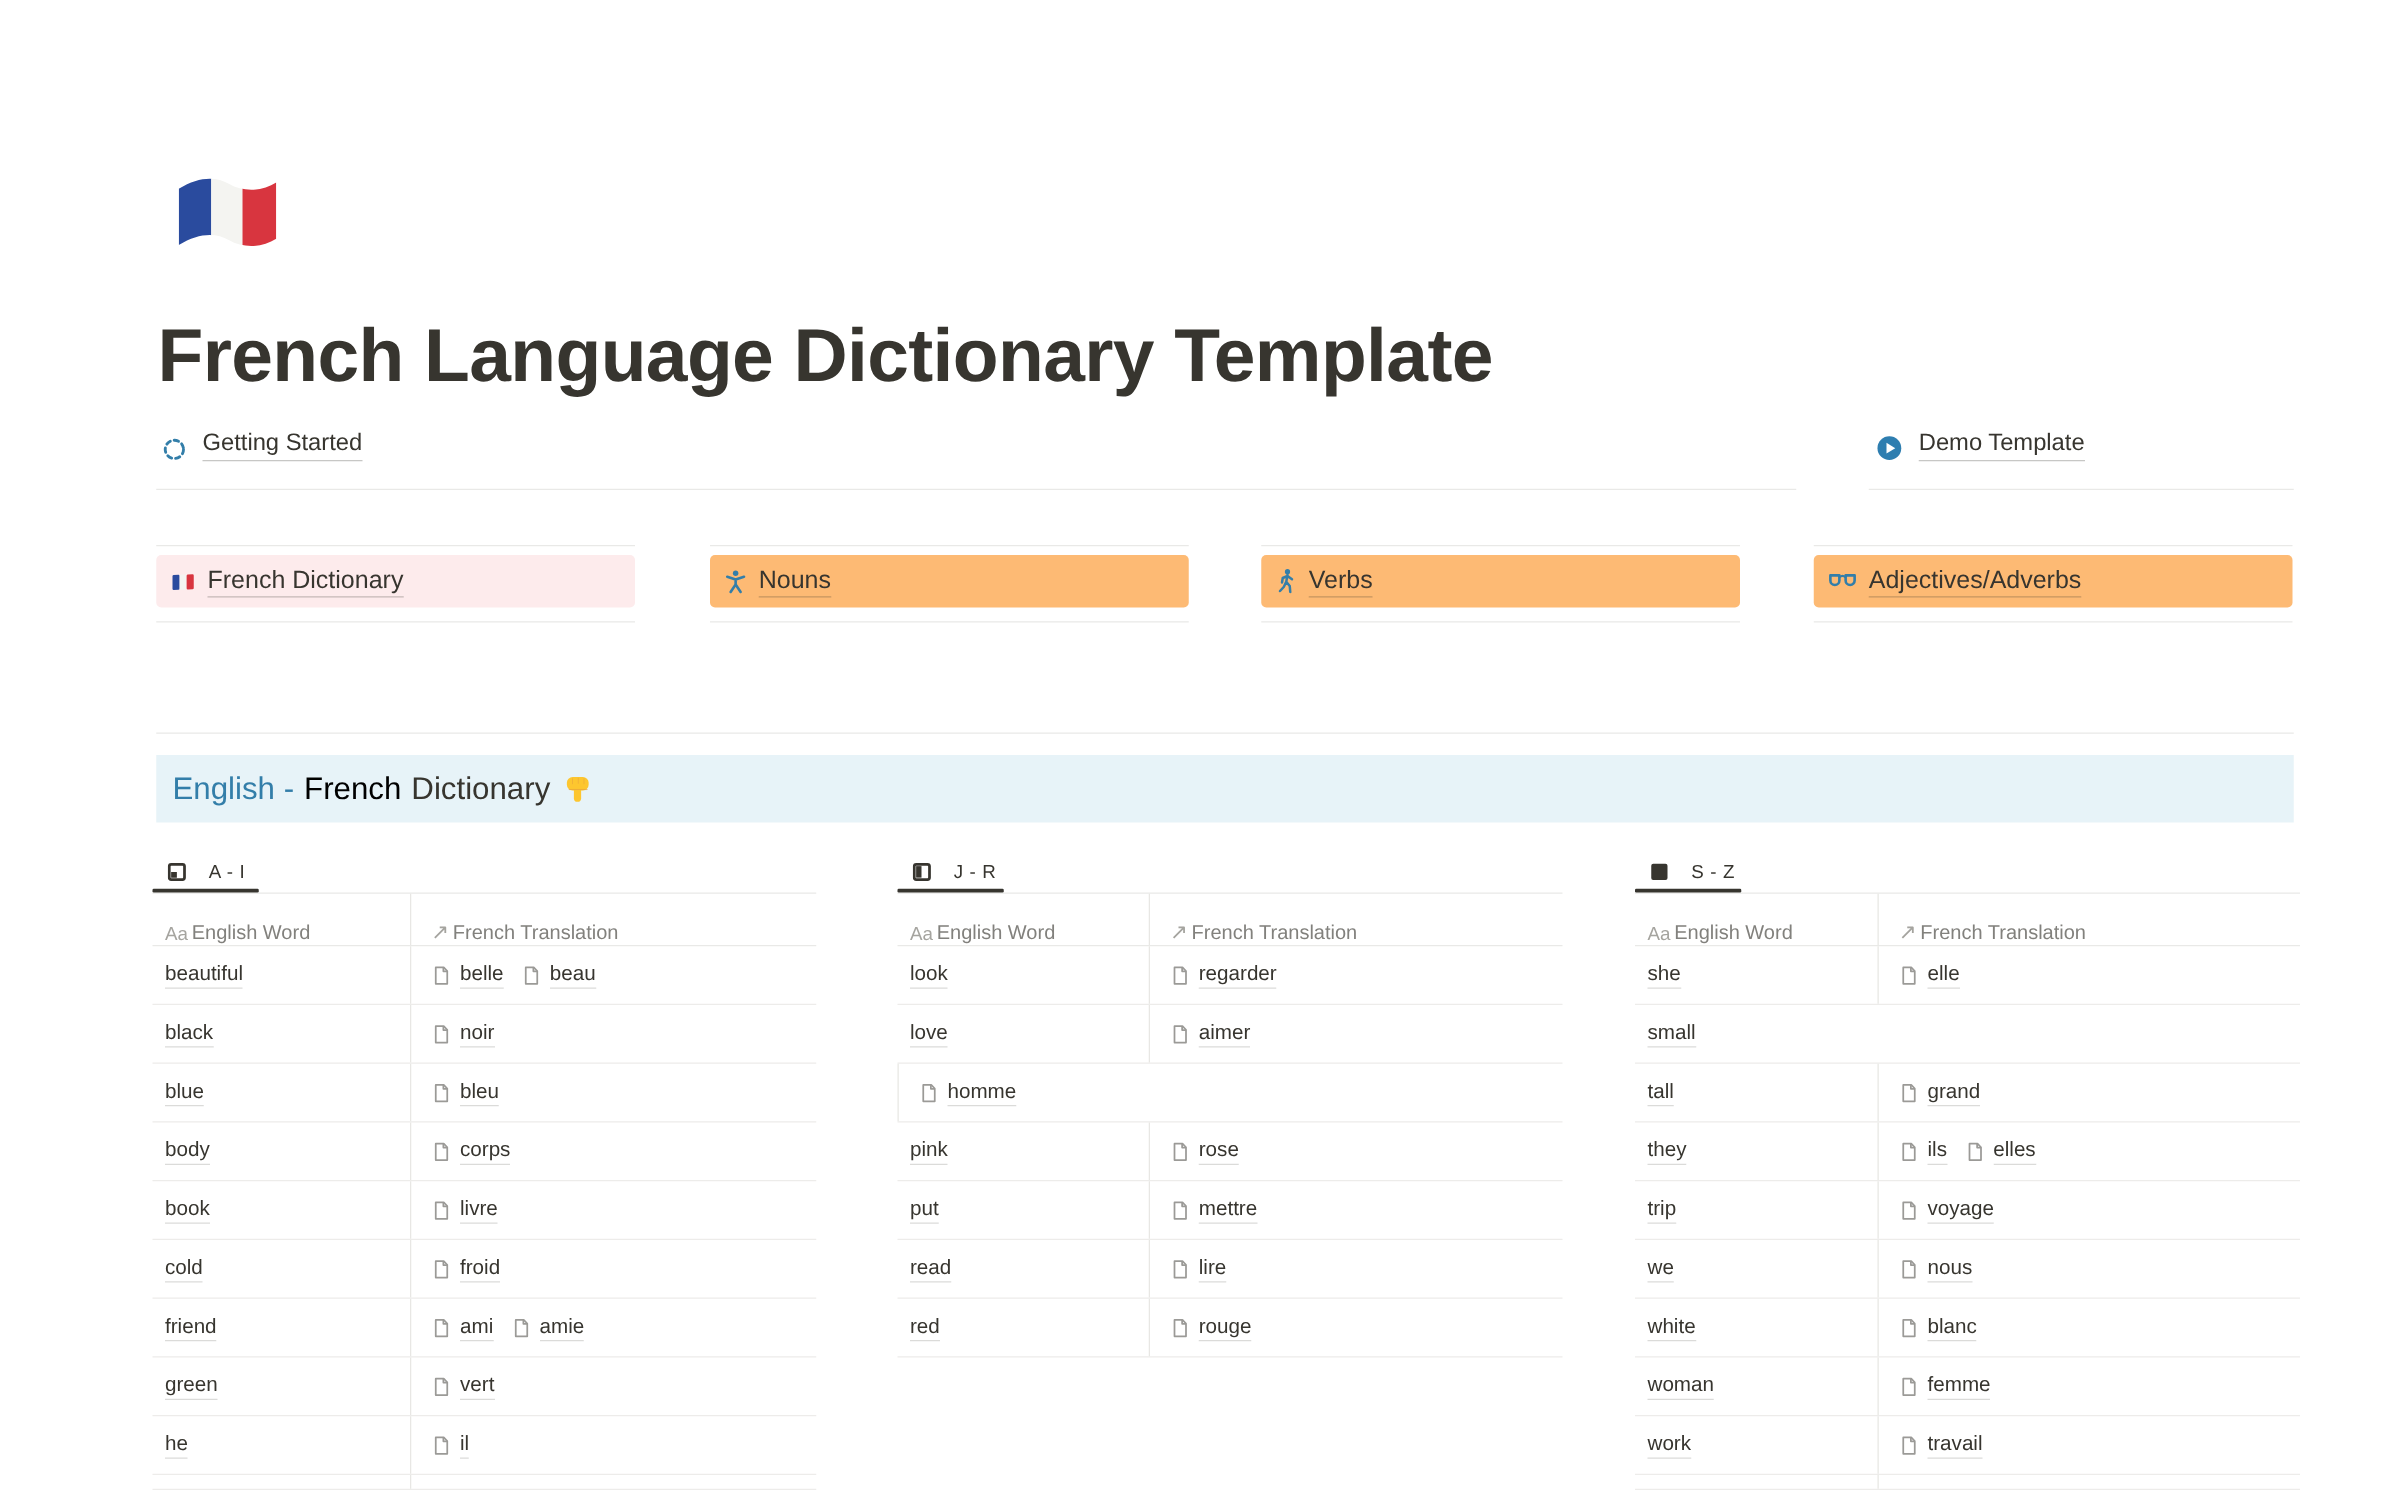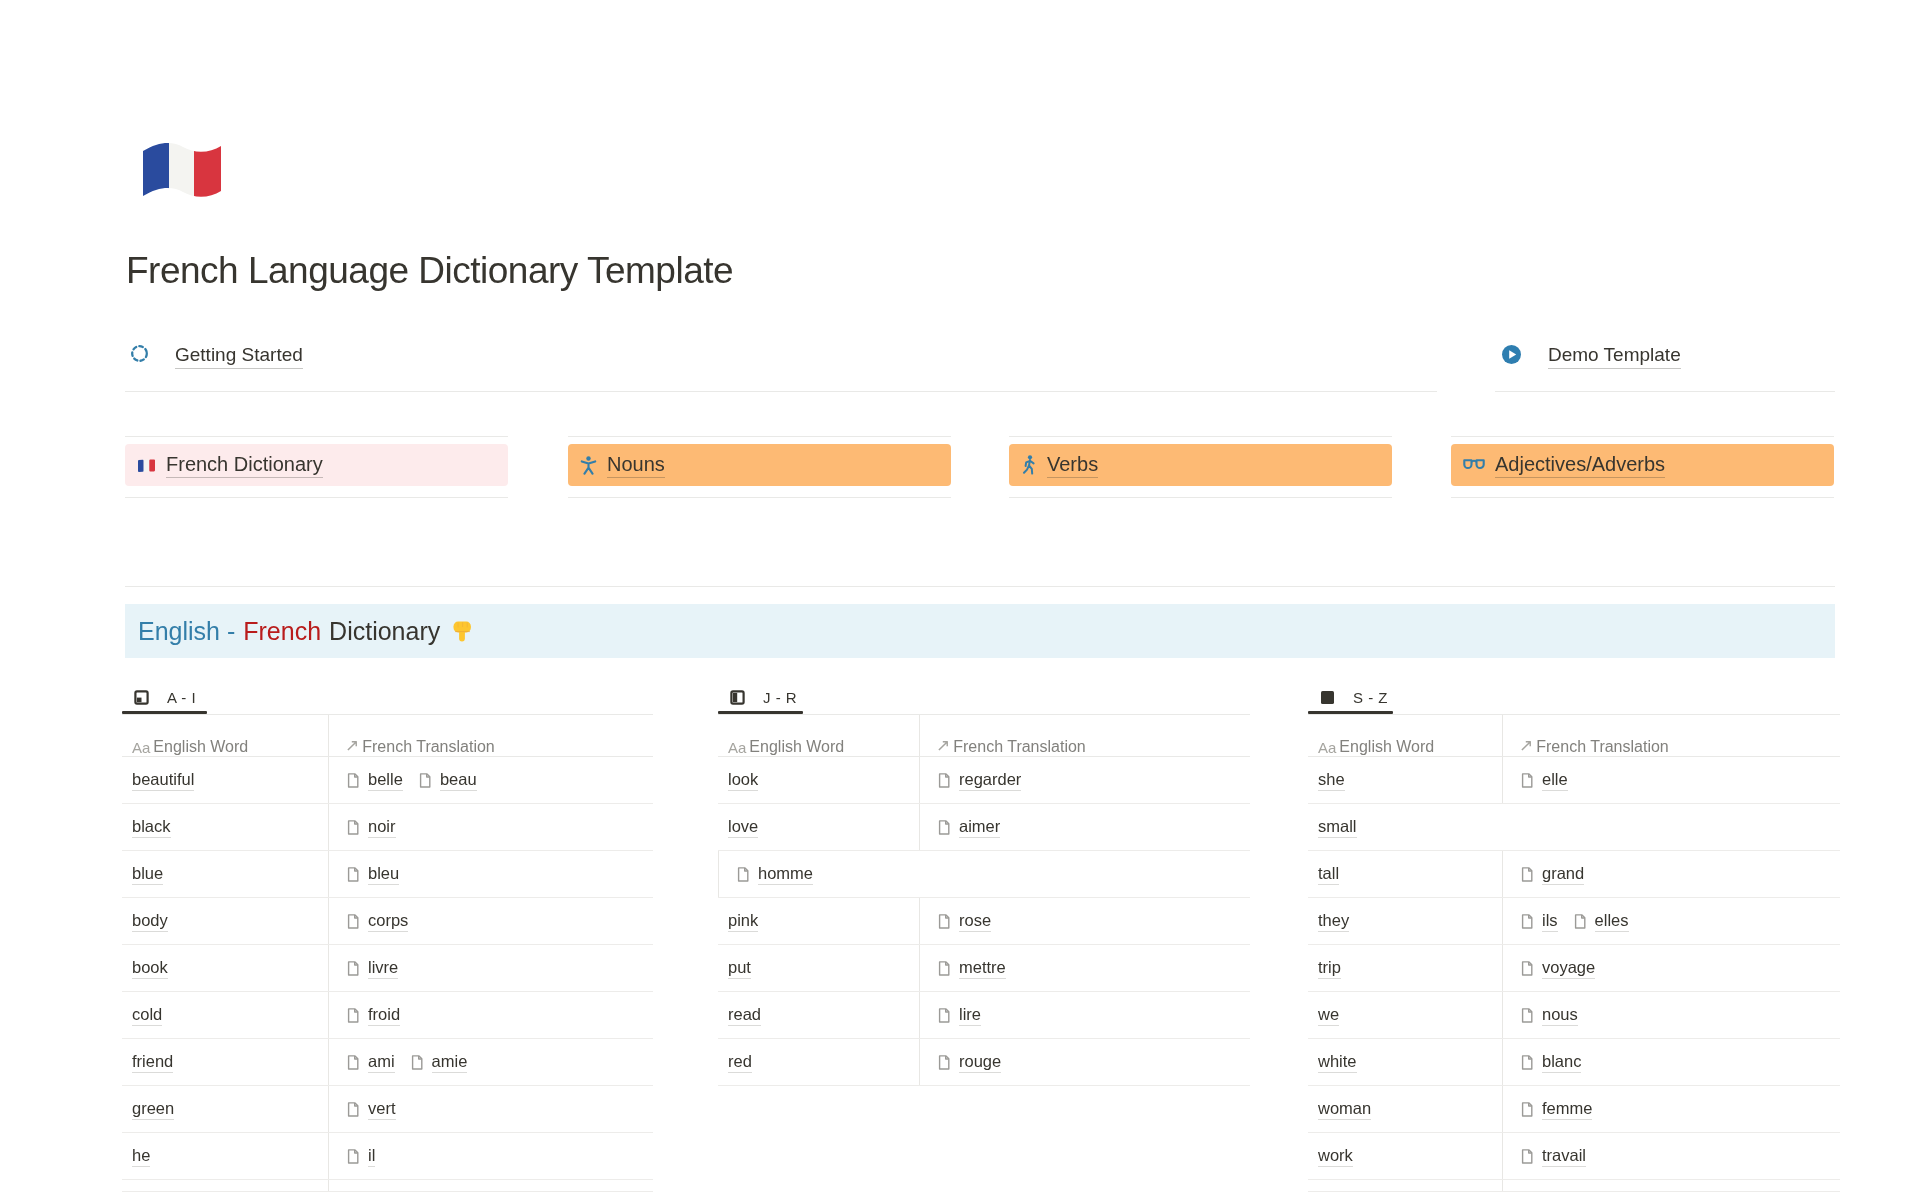--- a/index.html
+++ b/index.html
@@ -1,42 +1,42 @@
 <!DOCTYPE html>
 <html><head>
 <meta charset="utf-8">
 <style>
   *{margin:0;padding:0;box-sizing:border-box}
   html,body{width:1920px;height:1199px}
   body{position:relative;background:#ffffff;font-family:"Liberation Sans",sans-serif;color:#37352f;overflow:hidden}
 
   .page-icon{position:absolute;left:134px;top:136px}
-  .page-title{position:absolute;left:126px;top:250px;font-size:37px;font-weight:400;letter-spacing:-.5px;white-space:nowrap}
-
-  .toplink{position:absolute;display:flex;align-items:flex-start;gap:26px;font-size:19px}
+  .page-title{position:absolute;left:126px;top:250px;font-size:60px;font-weight:700;letter-spacing:-.5px;white-space:nowrap}
+
+  .toplink{position:absolute;display:flex;align-items:flex-end;gap:13px;font-size:19px}
   .toplink .tl-icon{display:flex;align-items:center}
   .toplink .lbl{border-bottom:1px solid rgba(55,53,47,.28);padding-bottom:2px;cursor:pointer}
   .gs{left:130px;top:344px}
   .demo{left:1501px;top:344px}
 
   .hr{position:absolute;height:1px;background:#e9e9e7}
   .hr1{left:125px;top:391px;width:1312px}
   .hr2{left:1495px;top:391px;width:340px}
   .hr3{left:125px;top:586px;width:1710px}
 
   .navcol{position:absolute;top:436px;width:383px;height:62px;border-top:1px solid #e9e9e7;border-bottom:1px solid #e9e9e7}
   .nc0{left:125px}.nc1{left:568px}.nc2{left:1009px}.nc3{left:1451px}
   .navpill{position:absolute;left:0;right:0;top:7px;height:42px;border-radius:4px;display:flex;align-items:center;padding-left:12px;gap:10px;font-size:20px;cursor:pointer}
   .pill-pink{background:#fdebec}
   .pill-blue{background:#fdba74}
   .navpill .nicon{display:flex;align-items:center}
   .navpill .lbl{border-bottom:1px solid rgba(55,53,47,.28);padding-bottom:1px;white-space:nowrap}
 
   .secheading{position:absolute;left:125px;top:604px;width:1710px;height:54px;background:#e7f3f8;display:flex;align-items:center;padding-left:13px;font-size:25px;font-weight:400;gap:8px}
-  .c-blue{color:#337ea9}.c-red{color:#b91c1c}
+  .c-blue{color:#337ea9}.c-red{color:#000000}
   .secheading .hand{display:flex;align-items:center;margin-left:2px}
 
   .dtable{position:absolute;top:680px;width:531px}
   .t0{left:122px;--c1:206px}
   .t1{left:718px;width:532px;--c1:201px}
   .t2{left:1308px;width:532px;--c1:194px}
 
   .ttab{position:relative;height:34px;display:flex;align-items:center;gap:18px;padding-left:12px;font-size:15px;letter-spacing:.5px;cursor:pointer}
   .tabicon{display:flex;align-items:center}
   .tabbar{position:absolute;left:0;top:31px;width:85px;height:3px;background:#37352f;border-radius:1px}

